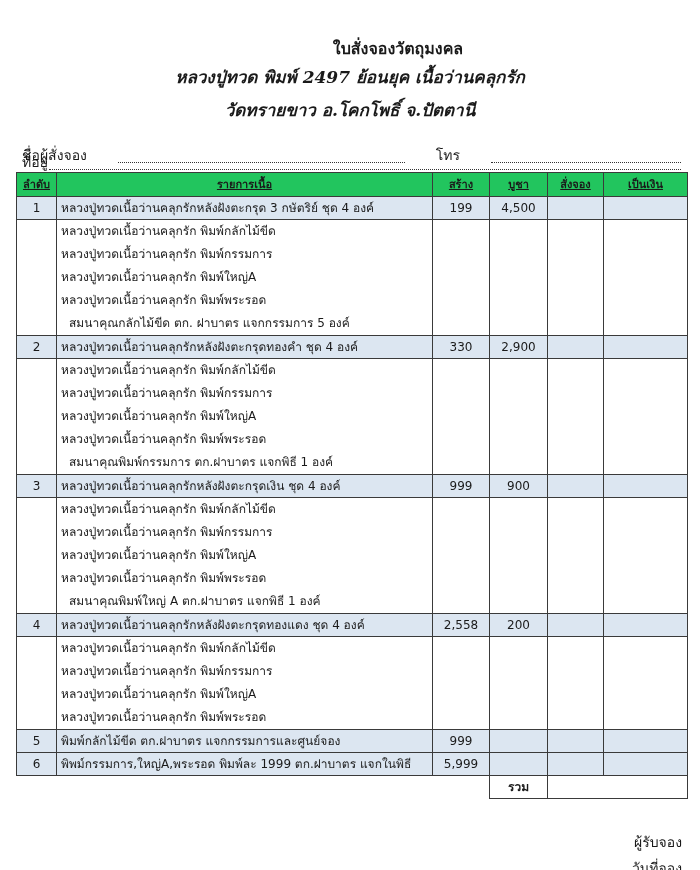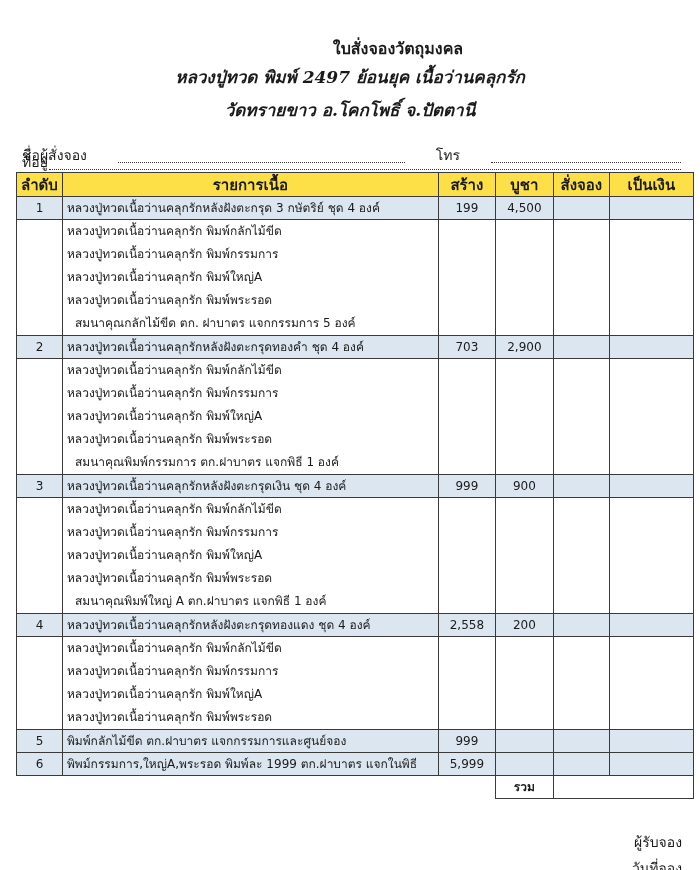--- a/index.html
+++ b/index.html
@@ -7,21 +7,21 @@
          font-family:"DejaVu Sans", "Liberation Sans", sans-serif; color:#1a1a1a; }
   .title { position:absolute; left:0; width:700px; text-align:center; }
   .t1 { top:36px; font-size:16px; font-weight:bold;margin-left:48px; }
   .t2 { top:63px; font-size:17px; font-weight:bold; font-style:italic; font-family:"DejaVu Serif", serif; }
   .t3 { top:96px; font-size:17px; font-weight:bold; font-style:italic; font-family:"DejaVu Serif", serif; }
   .fill-line { position:absolute; left:22px; right:18px; font-size:14px; display:flex; align-items:flex-end; white-space:nowrap; font-family:"Liberation Sans", sans-serif; }
   .fill-line .dots { flex:1; overflow:hidden; border-bottom:1px dotted #333; margin:0 1px 3px 1px; height:1px; }
   .l1 { top:144px;gap:30px; } .l2 { top:151px; } .l3 { top:831px;flex-direction:column; }
   table { position:absolute; left:16px; top:172px; border-collapse:collapse; font-size:12px; table-layout:fixed; }
   td, th { border:1.5px solid #3a3a3a; padding:0 4px; height:22px; line-height:22px; overflow:hidden; white-space:nowrap; }
-  th { background:#fde047; font-weight:bold; font-size:15px; height:23px; }
+  th { background:#22c55e; font-weight:bold; font-size:11px; height:23px;text-decoration:underline; }
   tr.main td { background:#dce6f1; }
   td.c { text-align:center; }
   .sub td { border-top:none; border-bottom:none; height:23px; line-height:23px; }
   .sub.last td { border-bottom:1.5px solid #3a3a3a;margin-top:12px; }
   td.note { padding-left:12px; }
   td.blank { border:none !important; background:#fff !important; }
   td.total-label { text-align:center; font-weight:bold; }
 </style>
 </head>
 <body>
@@ -107,21 +107,21 @@
         <td class="note">สมนาคุณกลักไม้ขีด ตก. ฝาบาตร แจกกรรมการ 5 องค์</td>
         <td></td>
         <td></td>
         <td></td>
         <td></td>
       </tr>
 
     <tr class="main">
       <td class="c">2</td>
       <td>หลวงปู่ทวดเนื้อว่านคลุกรักหลังฝังตะกรุดทองคำ ชุด 4 องค์</td>
-      <td class="c">703</td>
+      <td class="c">330</td>
       <td class="c">2,900</td>
       <td></td>
       <td></td>
     </tr>
     <tr class="sub">
         <td></td>
         <td>หลวงปู่ทวดเนื้อว่านคลุกรัก พิมพ์กลักไม้ขีด</td>
         <td></td>
         <td></td>
         <td></td>

